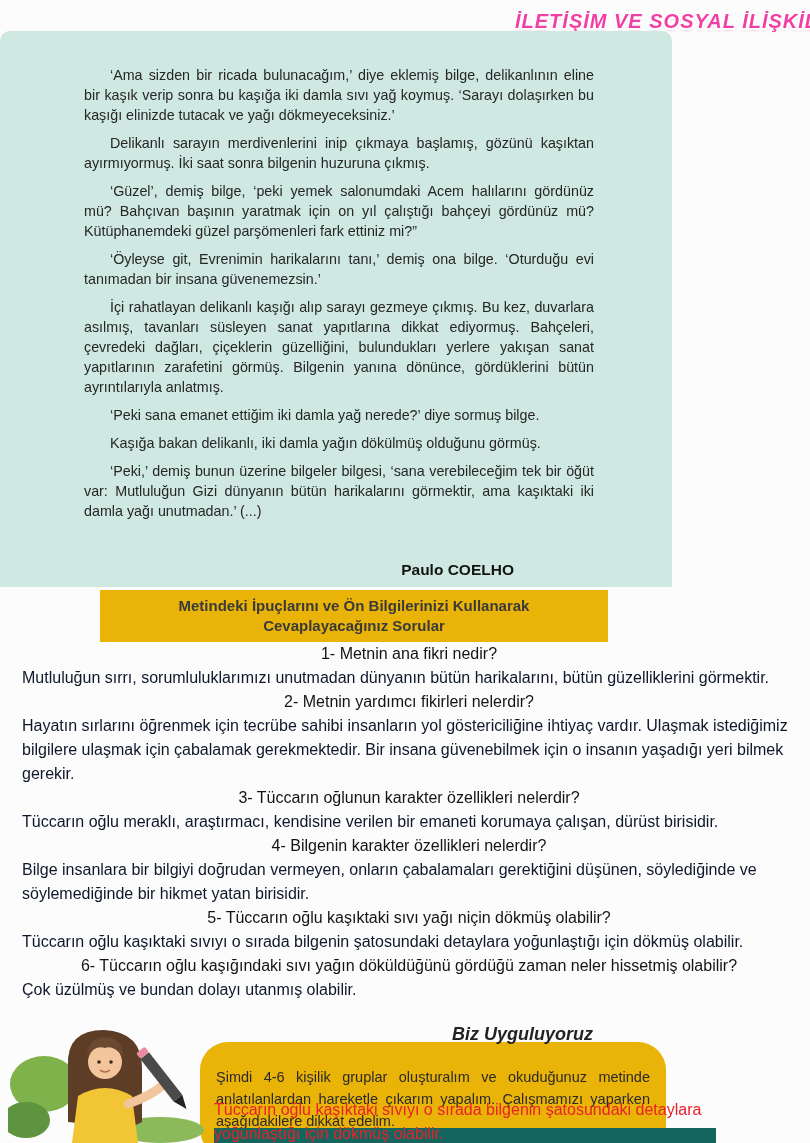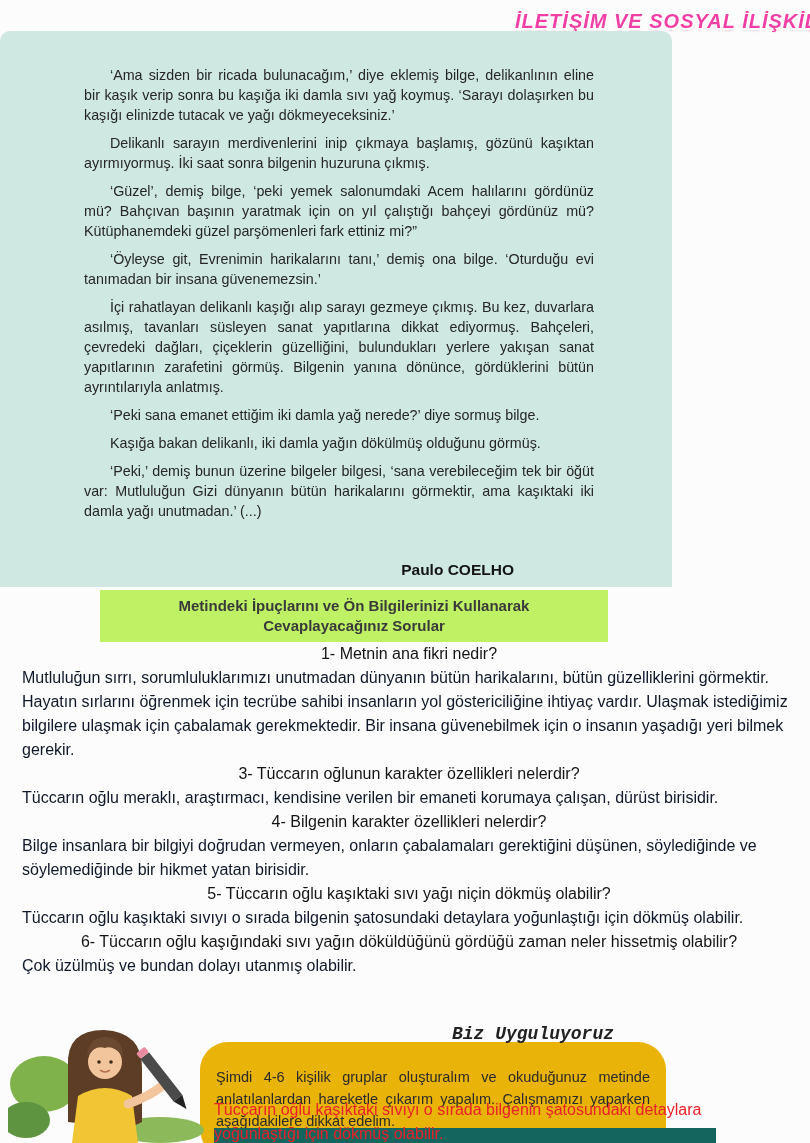--- a/index.html
+++ b/index.html
@@ -26,34 +26,34 @@
     font-size: 14.3px; line-height: 1.4; color: #262626;
     text-align: justify; text-indent: 26px; margin-bottom: 8px;
   }
   .author {
     position: absolute; right: 158px; bottom: 8px;
     font-size: 15.5px; font-weight: bold; color: #141414; text-align: right;
   }
   
   .q-band {
     position: absolute; top: 590px; left: 100px; width: 508px;
-    background: #bef264; padding: 6px 10px; text-align: center; z-index: 1;
+    background: #eab308; padding: 6px 10px; text-align: center; z-index: 1;
   }
   .q-band div { font-size: 15px; line-height: 20px; font-weight: 600; color: #3a3a3a; }
   
   .qa {
     position: absolute; top: 642px; left: 22px; width: 774px;
     font-size: 16px; line-height: 24px; z-index: 3;
   }
   .q { color: #141414; text-align: center; }
   .a { color: #0f172a; }
   
   .activity-title {
     position: absolute; left: 452px; top: 1024px; z-index: 2;
-    font-family: Liberation Mono, monospace; font-style: italic; font-weight: bold;
+    font-family: Liberation Sans, sans-serif; font-style: italic; font-weight: bold;
     font-size: 18px; color: #222222;
   }
   .activity-box {
     position: absolute; left: 200px; top: 1042px; width: 466px; z-index: 1;
     background: #eab308; border-radius: 28px; padding: 25px 16px;
   }
   .activity-box p { font-size: 14.5px; line-height: 1.5; color: #2a2a2a; text-align: justify; }
   .overlay-answer {
     position: absolute; left: 214px; top: 1098px; width: 566px; z-index: 4;
     font-size: 16px; line-height: 24px; color: #e92128;
@@ -84,20 +84,21 @@
   </div>
 
   <div class="q-band">
     <div>Metindeki İpuçlarını ve Ön Bilgilerinizi Kullanarak</div>
     <div>Cevaplayacağınız Sorular</div>
   </div>
 
   <div class="qa">
     <div class="q">1- Metnin ana fikri nedir?</div>
     <div class="a">Mutluluğun sırrı, sorumluluklarımızı unutmadan dünyanın bütün harikalarını, bütün güzelliklerini görmektir.</div>
+    <div class="q">2- Metnin yardımcı fikirleri nelerdir?</div>
     <div class="a">Hayatın sırlarını öğrenmek için tecrübe sahibi insanların yol göstericiliğine ihtiyaç vardır. Ulaşmak istediğimiz bilgilere ulaşmak için çabalamak gerekmektedir. Bir insana güvenebilmek için o insanın yaşadığı yeri bilmek gerekir.</div>
     <div class="q">3- Tüccarın oğlunun karakter özellikleri nelerdir?</div>
     <div class="a">Tüccarın oğlu meraklı, araştırmacı, kendisine verilen bir emaneti korumaya çalışan, dürüst birisidir.</div>
     <div class="q">4- Bilgenin karakter özellikleri nelerdir?</div>
     <div class="a">Bilge insanlara bir bilgiyi doğrudan vermeyen, onların çabalamaları gerektiğini düşünen, söylediğinde ve söylemediğinde bir hikmet yatan birisidir.</div>
     <div class="q">5- Tüccarın oğlu kaşıktaki sıvı yağı niçin dökmüş olabilir?</div>
     <div class="a">Tüccarın oğlu kaşıktaki sıvıyı o sırada bilgenin şatosundaki detaylara yoğunlaştığı için dökmüş olabilir.</div>
     <div class="q">6- Tüccarın oğlu kaşığındaki sıvı yağın döküldüğünü gördüğü zaman neler hissetmiş olabilir?</div>
     <div class="a">Çok üzülmüş ve bundan dolayı utanmış olabilir.</div>
   </div>

